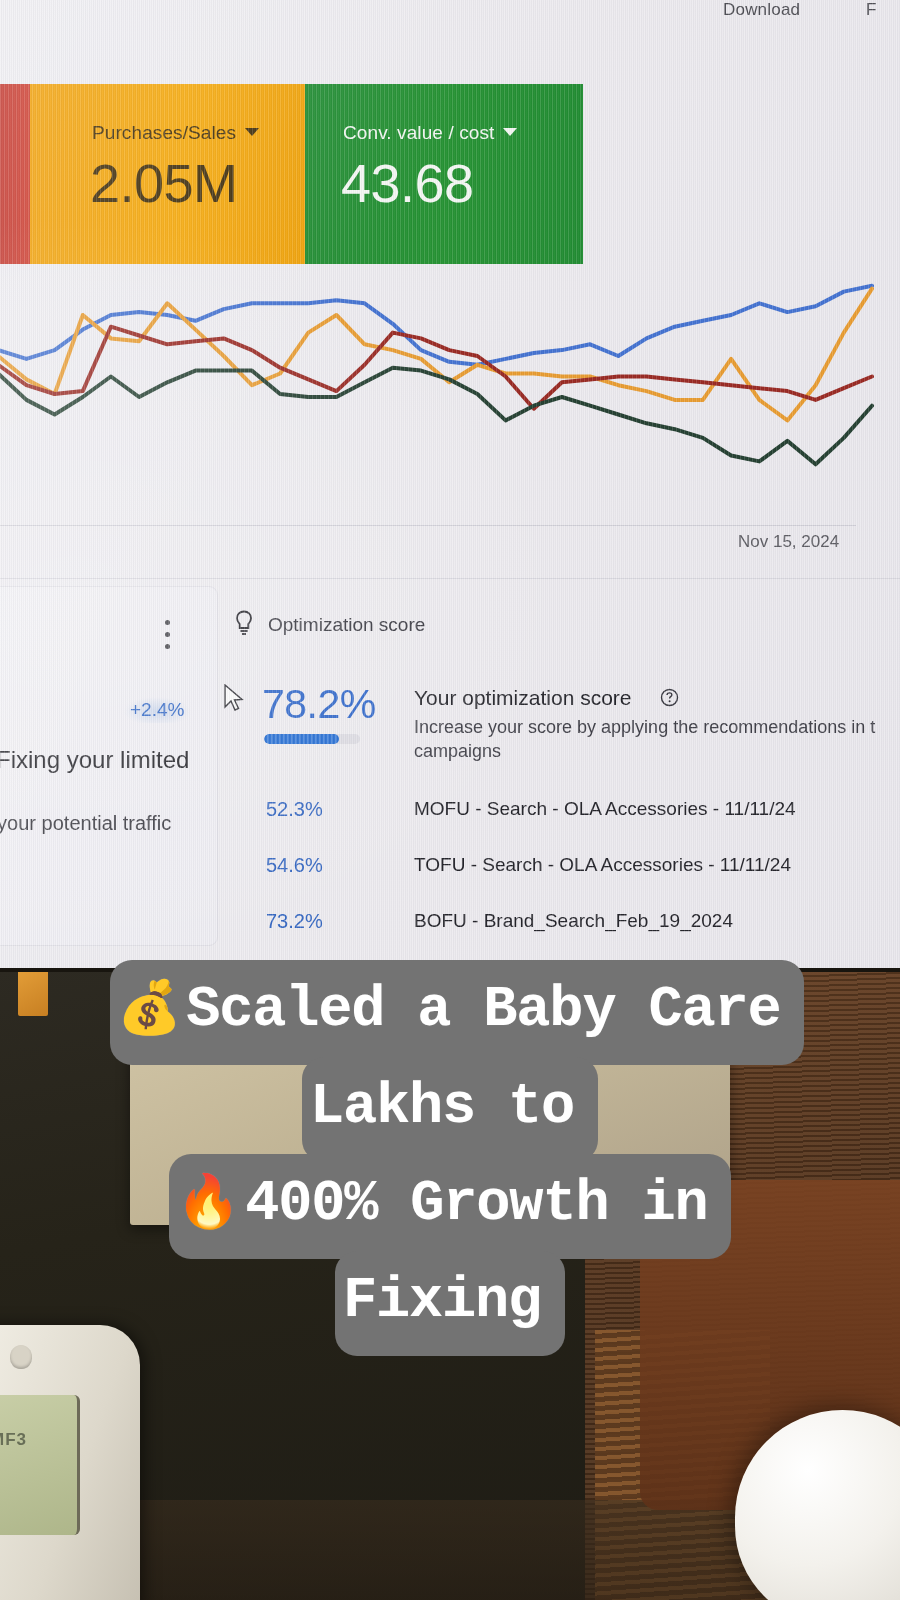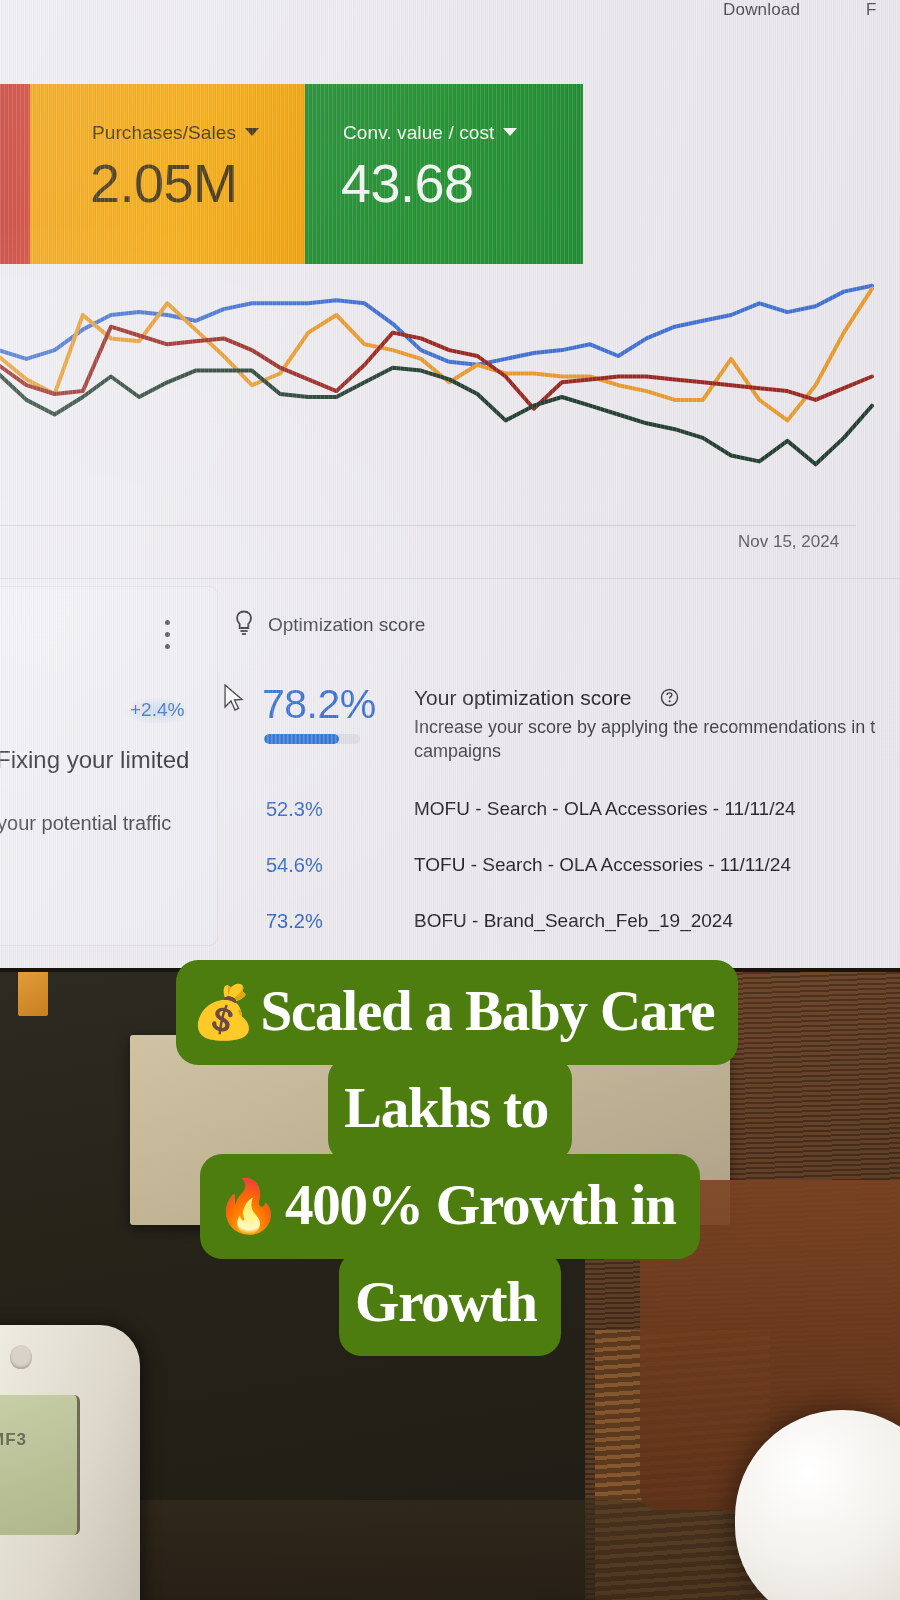--- a/index.html
+++ b/index.html
@@ -244,28 +244,28 @@
   }
 
   
   .caption-layer {
     position:absolute; left:0; top:960px; width:900px; height:520px;
     z-index:40;
   }
   .cap-row { display:flex; justify-content:center; }
   .cap {
     display:inline-block;
-    background:#4d7c0f;
+    background:#737373;
     color:#ffffff;
-    font-family:Liberation Serif, serif;
+    font-family:Liberation Mono, monospace;
     font-weight:700;
     font-size:57px;
     line-height:1.0;
     letter-spacing:-1.2px;
-    padding:22px 24px 26px 16px;
+    padding:22px 24px 26px 8px;
     border-radius:22px;
     white-space:nowrap;
     text-shadow: 0 0 1px rgba(255,255,255,.25);
   }
   .cap.yellow { color:#FAE61E; }
   .cap .emoji { font-size:52px; letter-spacing:0; margin-right:4px; }
   .cap-r1 { margin-left:14px; }
   .cap-r2 { margin-top:-8px; }
   .cap-r3 { margin-top:-8px; }
   .cap-r4 { margin-top:-8px; }
@@ -388,17 +388,17 @@
     <div class="cap-row cap-r1">
       <div class="cap"><span class="emoji">💰</span><span>Scaled a Baby Care</span></div>
     </div>
     <div class="cap-row cap-r2">
       <div class="cap"><span>Lakhs to</span></div>
     </div>
     <div class="cap-row cap-r4">
       <div class="cap"><span class="emoji">🔥</span><span>400% Growth in</span></div>
     </div>
     <div class="cap-row cap-r5">
-      <div class="cap"><span>Growth</span></div>
+      <div class="cap"><span>Fixing</span></div>
     </div>
   </div>
 
 </div>
 
 </body></html>

